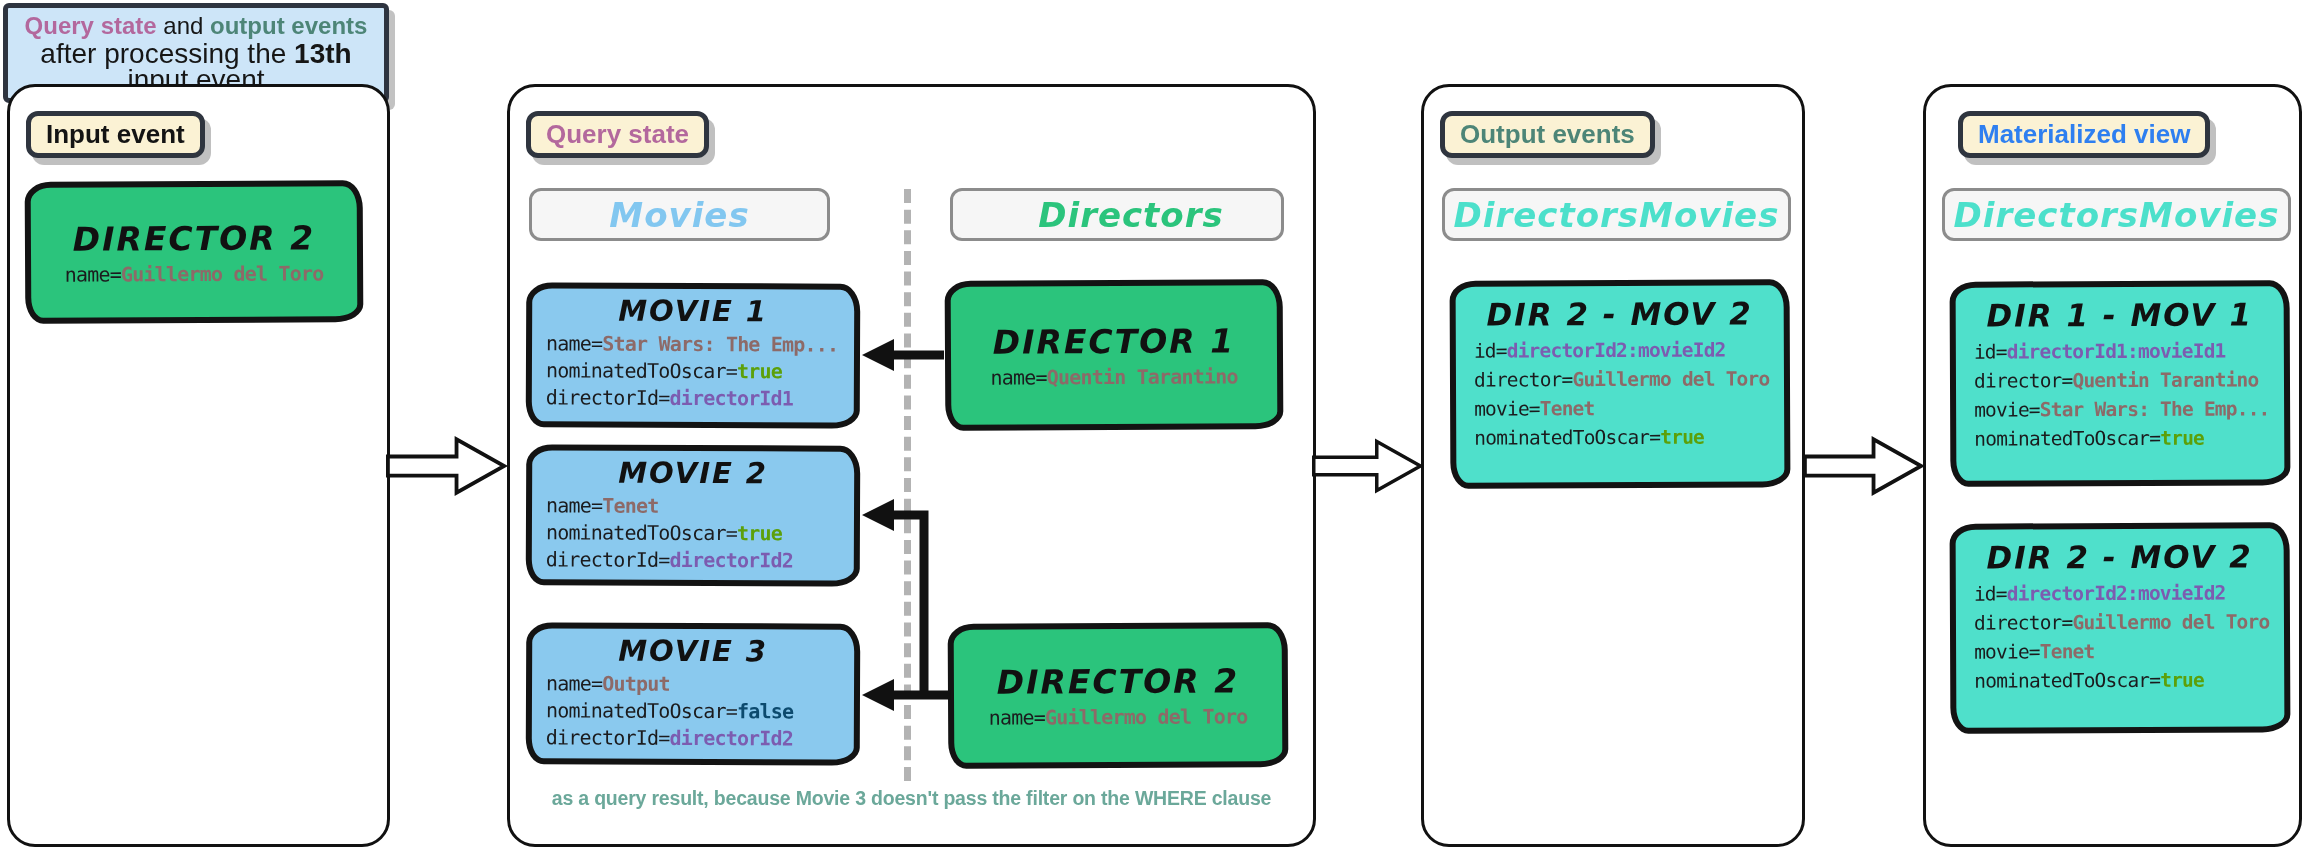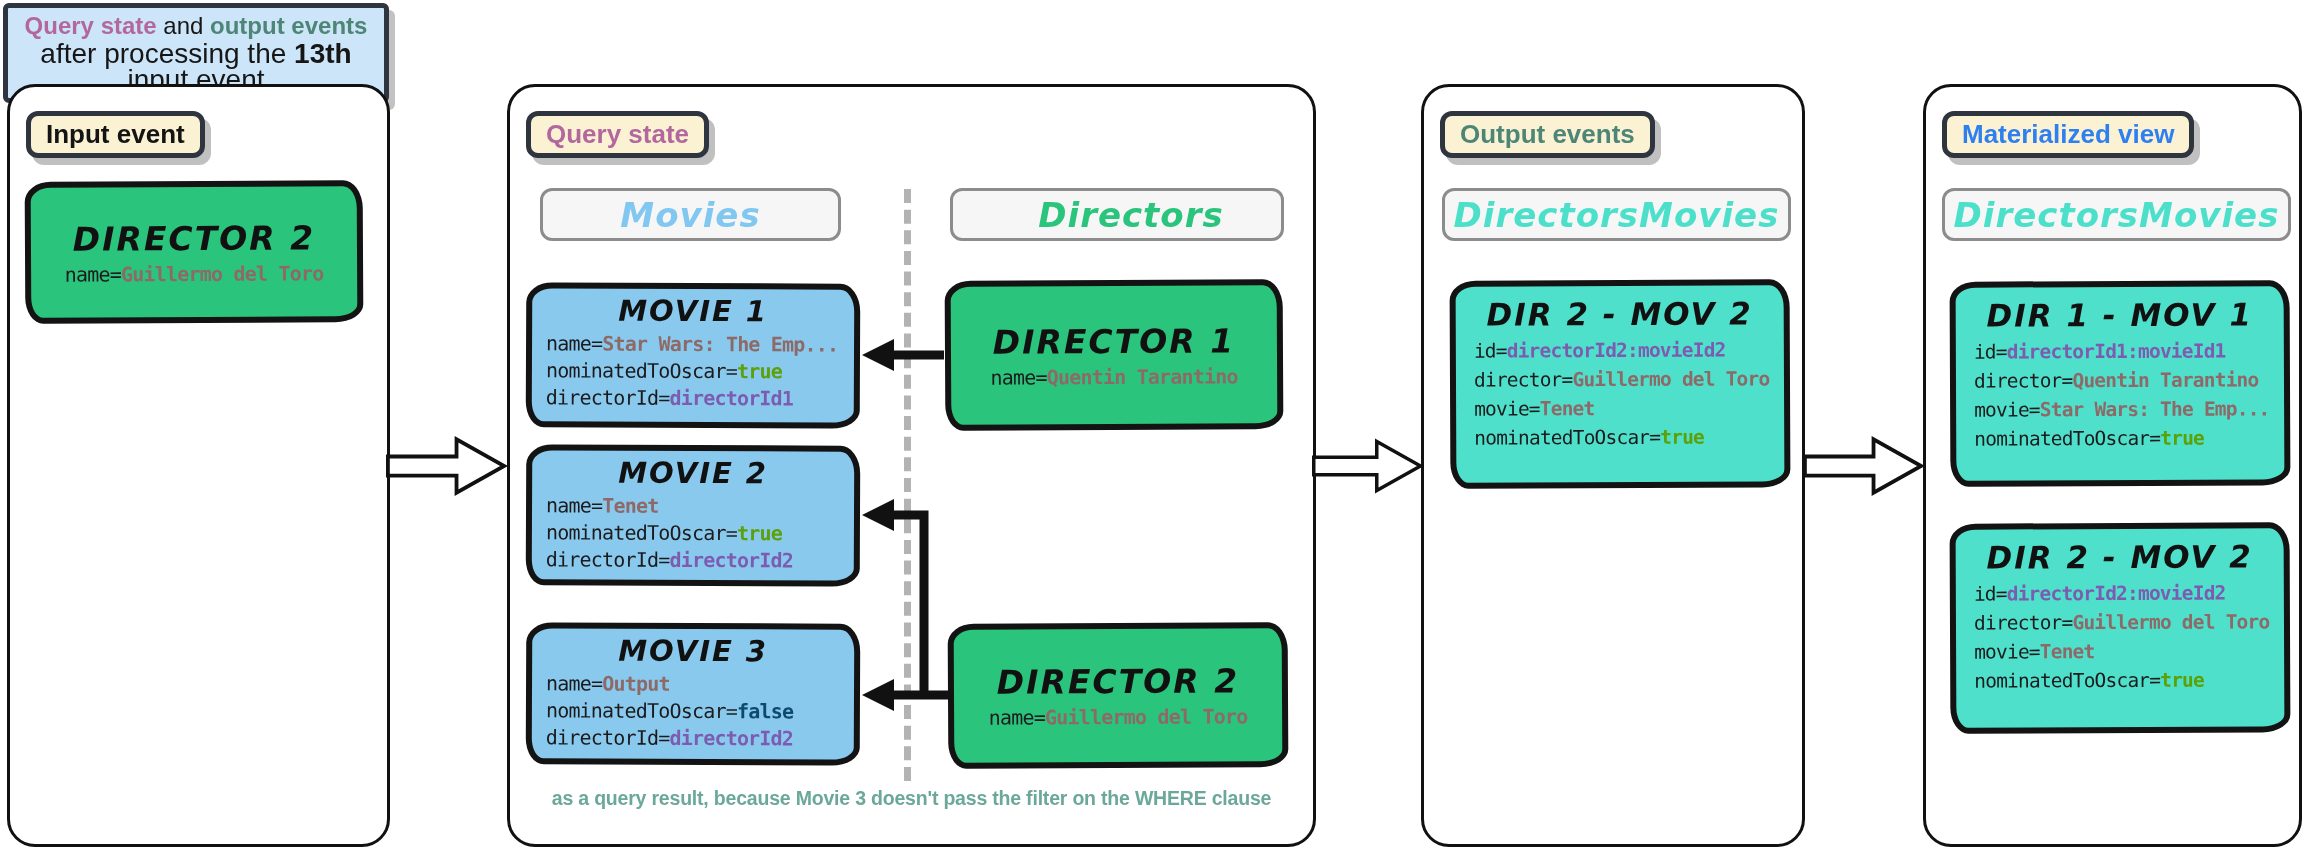--- a/index.html
+++ b/index.html
@@ -11,21 +11,21 @@
          border:3px solid #111;border-radius:28px;box-sizing:border-box;}
   #panel-input{left:7px;width:383px;}
   #panel-query{left:507px;width:809px;}
   #panel-output{left:1421px;width:384px;}
   #panel-mat{left:1923px;width:379px;}
 
   
   .chip{position:absolute;left:16px;top:24px;background:#fbf2d4;border:5px solid #2f353f;
         border-radius:12px;padding:3px 15px;font-weight:bold;font-size:26px;
         box-shadow:6px 7px 0 #c0c0c0;white-space:nowrap;}
-  .chip.rose{color:#b3689d;} .chip.tealtxt{color:#4d8577;} .chip.bluetxt{color:#2e7ff0;}
+  .chip.rose{color:#b3689d;} .chip.tealtxt{color:#4d8577;} .chip.bluetxt{color:#2e7ff0;margin-left:16px;}
 
   
   #title-box{position:absolute;left:3px;top:3px;width:368px;background:#cde5f8;
              border:5px solid #2e3440;border-radius:6px;box-shadow:6px 7px 0 #c2c2c2;
              text-align:center;padding:3px 4px 5px 4px;}
   #title-box .l1{font-size:24px;font-weight:bold;line-height:30px;}
   #title-box .l1 .rose{color:#b3689d;} #title-box .l1 .grn{color:#4d8577;}
   #title-box .l1 .plain{font-weight:normal;color:#161616;}
   #title-box .l2{font-size:28px;line-height:26px;color:#161616;}
 
@@ -86,21 +86,21 @@
     <div class="chip">Input event</div>
     <div class="card green dircard" style="left:15px;top:94px;width:338px;height:142px;">
       <div class="card-title">DIRECTOR 2</div>
       <div class="fields"><span class="frow"><span>name=</span><span class="fval v-text">Guillermo del Toro</span></span></div>
     </div>
   </div>
 
   <div class="panel" id="panel-query">
     <div class="chip rose">Query state</div>
 
-    <div class="colhead movies" style="left:30px;width:301px;">Movies</div>
+    <div class="colhead movies" style="left:19px;width:301px;">Movies</div>
     <div class="colhead directors" style="left:440px;width:334px;">Directors</div>
 
     <div id="divider"></div>
 
     <div class="card blue moviecard" style="left:16px;top:196px;width:334px;height:145px;">
       <div class="card-title">MOVIE 1</div>
       <div class="fields">
         <div class="frow"><span>name=</span><span class="fval v-text">Star Wars: The Emp...</span></div>
         <div class="frow"><span>nominatedToOscar=</span><span class="fval v-true">true</span></div>
         <div class="frow"><span>directorId=</span><span class="fval v-id">directorId1</span></div>

